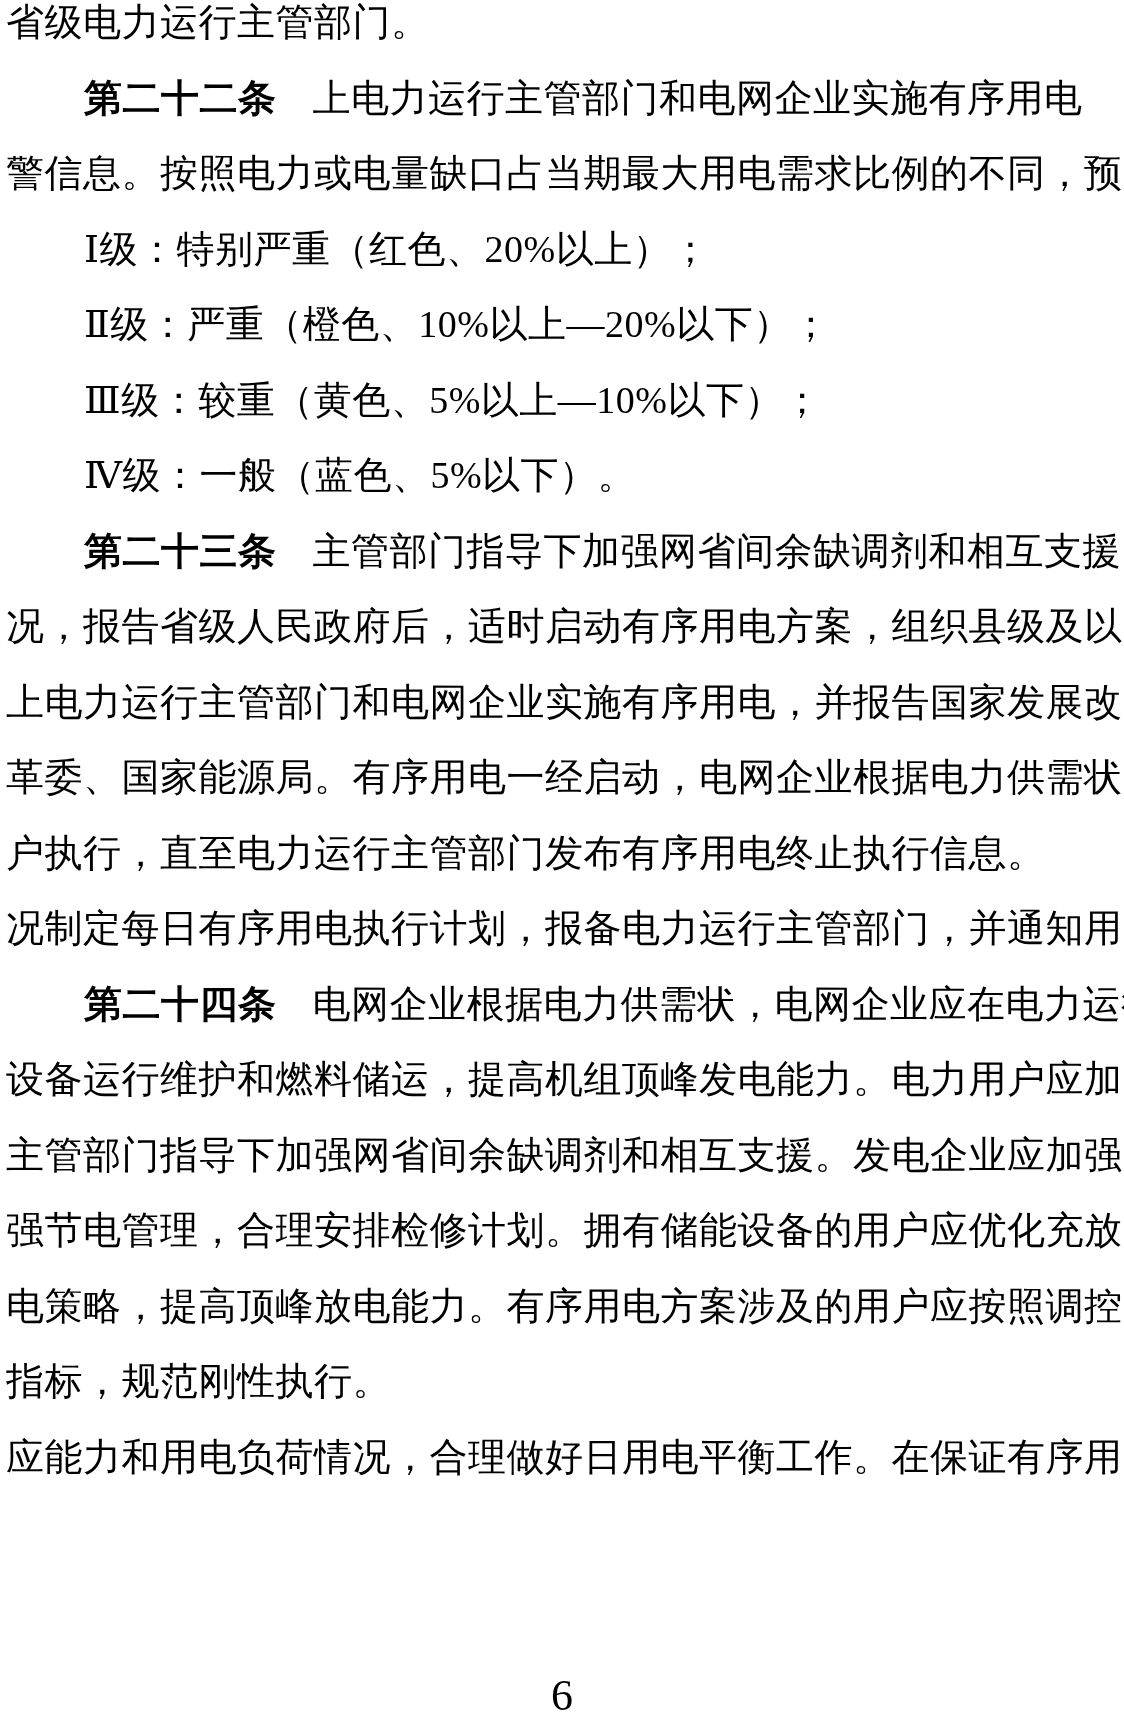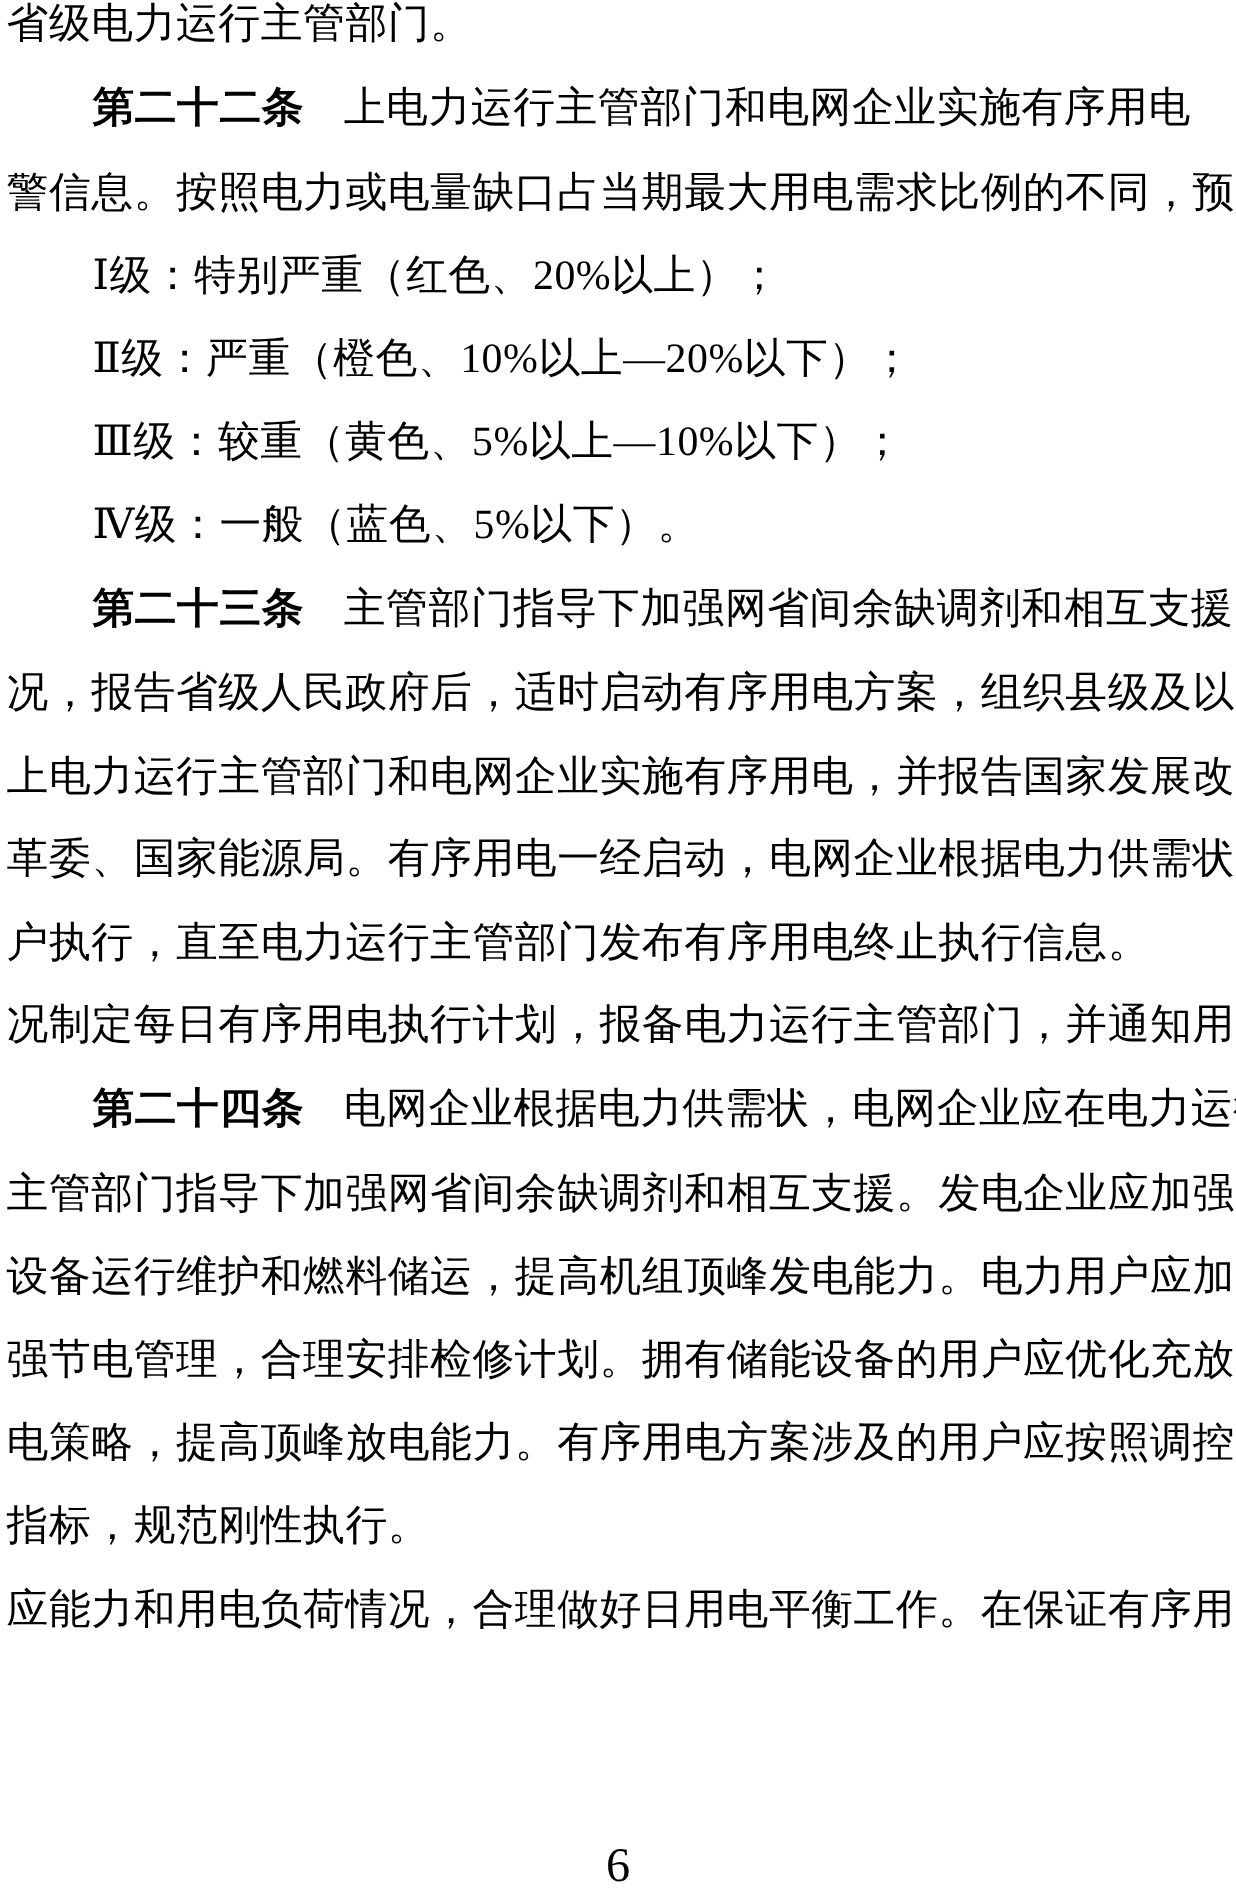--- a/index.html
+++ b/index.html
@@ -25,21 +25,20 @@
     line-height: 75.5px;
     letter-spacing: 0.5px;
     white-space: nowrap;
   }
   .line.indent {
     padding-left: 78px;
   }
   .article-no {
     font-weight: 700;
     margin-right: 26px;
-    font-family: Liberation Mono, monospace;
   }
   .page-number {
     position: absolute;
     left: 0;
     right: 0;
     bottom: 6px;
     text-align: center;
     font-size: 44px;
     line-height: 1;
     color: #000000;
@@ -116,26 +115,26 @@
     <span class="line-text">况制定每日有序用电执行计划，报备电力运行主管部门，并通知用</span>
   </div>
 
   <div class="line indent">
     <span class="article-no">第二十四条</span>
     <span class="line-text">电网企业根据电力供需状，电网企业应在电力运行</span>
   </div>
 
   <div class="line">
     
-    <span class="line-text">主管部门指导下加强网省间余缺调剂和相互支援。发电企业应加强</span>
+    <span class="line-text">设备运行维护和燃料储运，提高机组顶峰发电能力。电力用户应加</span>
   </div>
 
   <div class="line">
     
-    <span class="line-text">设备运行维护和燃料储运，提高机组顶峰发电能力。电力用户应加</span>
+    <span class="line-text">主管部门指导下加强网省间余缺调剂和相互支援。发电企业应加强</span>
   </div>
 
   <div class="line">
     
     <span class="line-text">强节电管理，合理安排检修计划。拥有储能设备的用户应优化充放</span>
   </div>
 
   <div class="line">
     
     <span class="line-text">电策略，提高顶峰放电能力。有序用电方案涉及的用户应按照调控</span>

